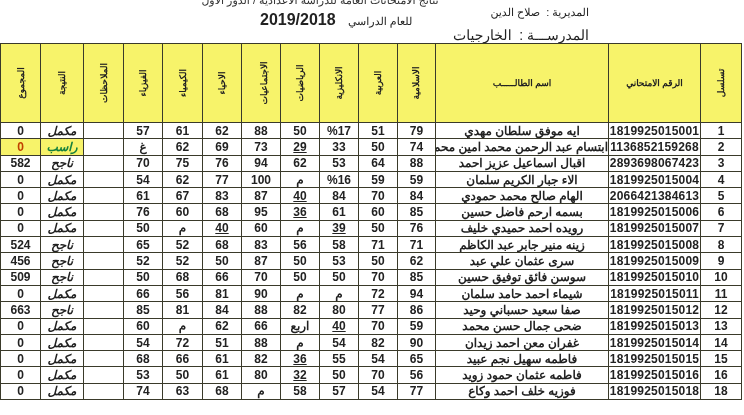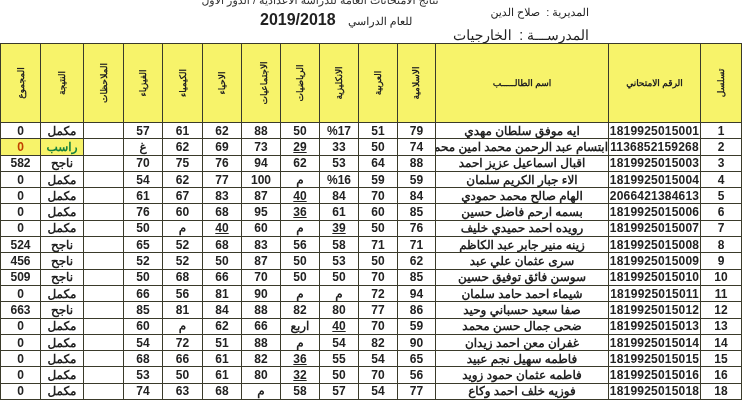--- a/index.html
+++ b/index.html
@@ -23,21 +23,21 @@
     }
     table.grid thead th {
       background:#f7f36a; height:78px; font-size:9px; font-weight:bold; color:#222;
     }
     th .vtext { display:inline-block; transform:rotate(-90deg); white-space:nowrap; direction:rtl; }
     table.grid tbody td { height:15.3px; font-size:12px; font-weight:bold; color:#222; }
     td.small { font-size:9px; font-weight:normal; }
     td.name { text-align:right; direction:rtl; font-size:9px; font-weight:normal; padding-right:6px;margin-left:48px; }
     td.exam { font-size:10.5px; font-weight:normal; letter-spacing:0.2px; }
     td.serial { font-size:10.5px; font-weight:normal; }
-    td.res { font-size:8px; font-weight:normal; direction:rtl; }
+    td.res { font-size:8px; font-weight:normal; direction:rtl;font-style:italic; }
     tr.hl td.c-total, tr.hl td.c-result { background:#f7f36a; }
     tr.hl td.c-total { color:#c04000; }
     tr.hl td.c-result { color:#15803d; }
     .u { text-decoration:underline; }
   </style>
 </head>
 <body>
 
 <div class="hdr-line hdr-title">نتائج الامتحانات العامة للدراسة الاعدادية / الدور الاول</div>
 <div class="hdr-line hdr-year">
@@ -127,21 +127,21 @@
         <td class="c-notes"></td>
         <td class="c-physics">70</td>
         <td class="c-chemistry">75</td>
         <td class="c-biology">76</td>
         <td class="c-social">94</td>
         <td class="c-math">62</td>
         <td class="c-english">53</td>
         <td class="c-arabic">64</td>
         <td class="c-islamic">88</td>
         <td class="c-name name">اقبال اسماعيل عزيز احمد</td>
-        <td class="c-exam_no exam">1819925015003</td>
+        <td class="c-exam_no exam">2893698067423</td>
         <td class="c-serial serial">3</td>
       </tr>
       <tr>
         <td class="c-total small">0</td>
         <td class="c-result res">مكمل</td>
         <td class="c-notes"></td>
         <td class="c-physics">54</td>
         <td class="c-chemistry">62</td>
         <td class="c-biology">77</td>
         <td class="c-social">100</td>

